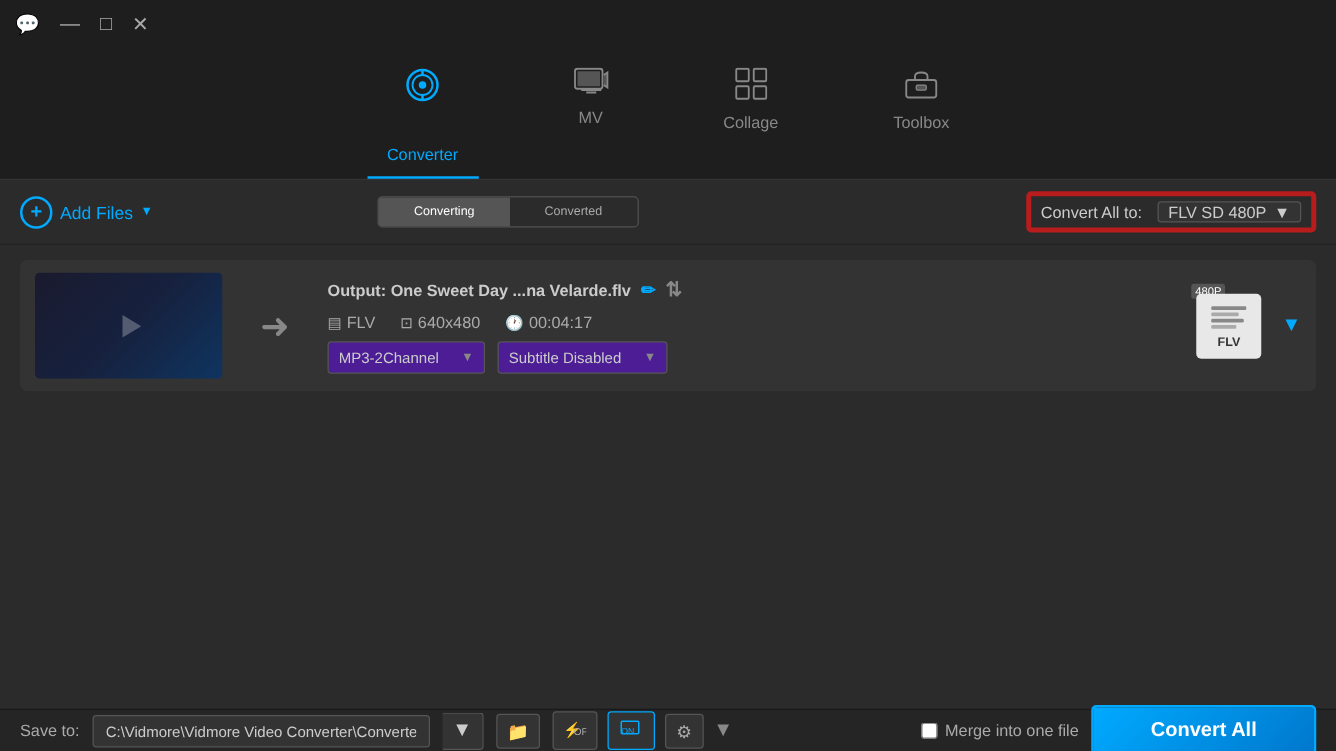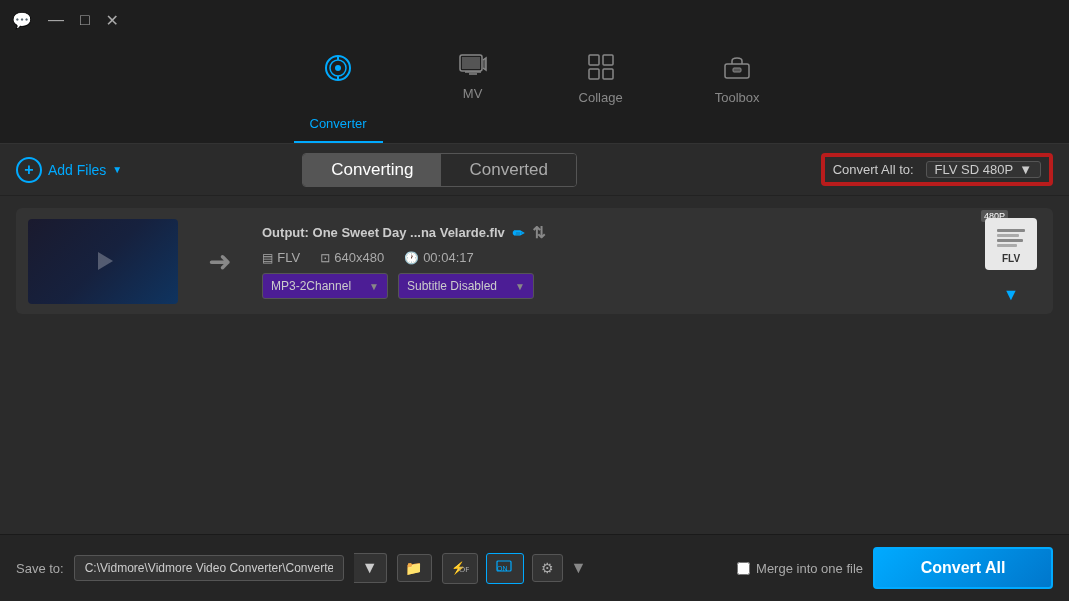--- a/index.html
+++ b/index.html
@@ -121,21 +121,21 @@
       display: flex;
       margin-left: 180px;
       border: 1px solid #555;
       border-radius: 4px;
       overflow: hidden;
     }
     .tab-btn {
       padding: 6px 28px;
       background: #2b2b2b;
       color: #aaa;
-      font-size: 17px;
+      font-size: 10px;
       cursor: pointer;
       border: none;
     }
     .tab-btn.active {
       background: #555;
       color: #fff;
     }
 
     .convert-all-to {
       margin-left: auto;
@@ -284,21 +284,21 @@
       display: flex;
       align-items: center;
       gap: 18px;
       min-width: 120px;
     }
     .dropdown-select .arrow { color: #888; font-size: 10px; margin-left: auto; }
 
     .format-badge-area {
       flex: 0 0 60px;
       display: flex;
-      flex-direction: column;
+      flex-direction: row;
       align-items: center;
       gap: 16px;
     }
     .format-badge {
       width: 52px;
       height: 52px;
       background: #e8e8e8;
       border-radius: 4px;
       display: flex;
       flex-direction: column;
@@ -338,21 +338,21 @@
       font-size: 16px;
       cursor: pointer;
     }
 
     
     .status-bar {
       position: absolute;
       bottom: 0;
       left: 0;
       right: 0;
-      height: 67px;
+      height: 34px;
       background: #252525;
       border-top: 1px solid #1a1a1a;
       display: flex;
       align-items: center;
       padding: 0 16px;
       gap: 10px;
     }
     .save-to-label {
       color: #aaa;
       font-size: 13px;

